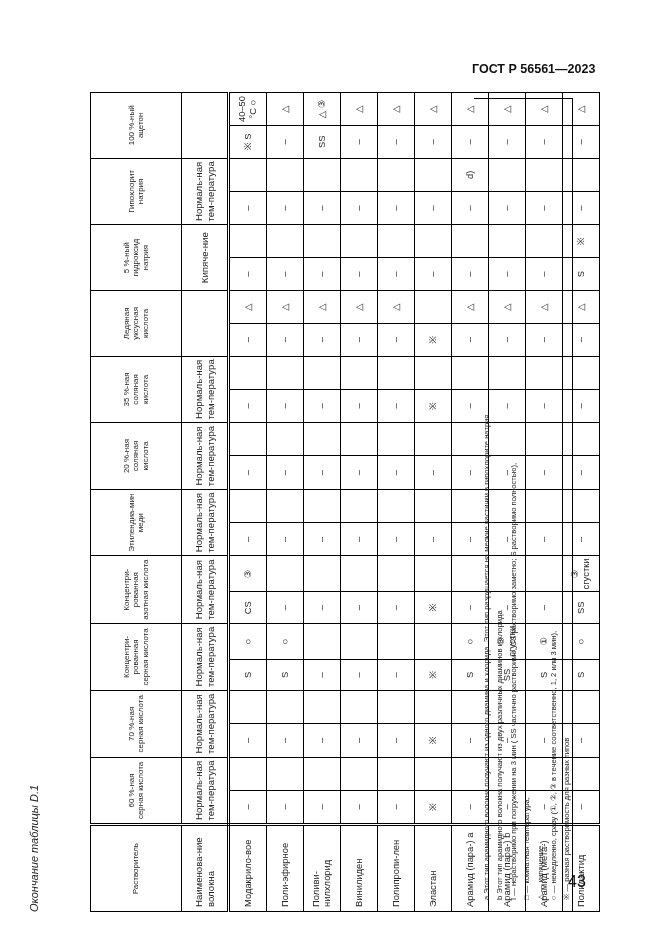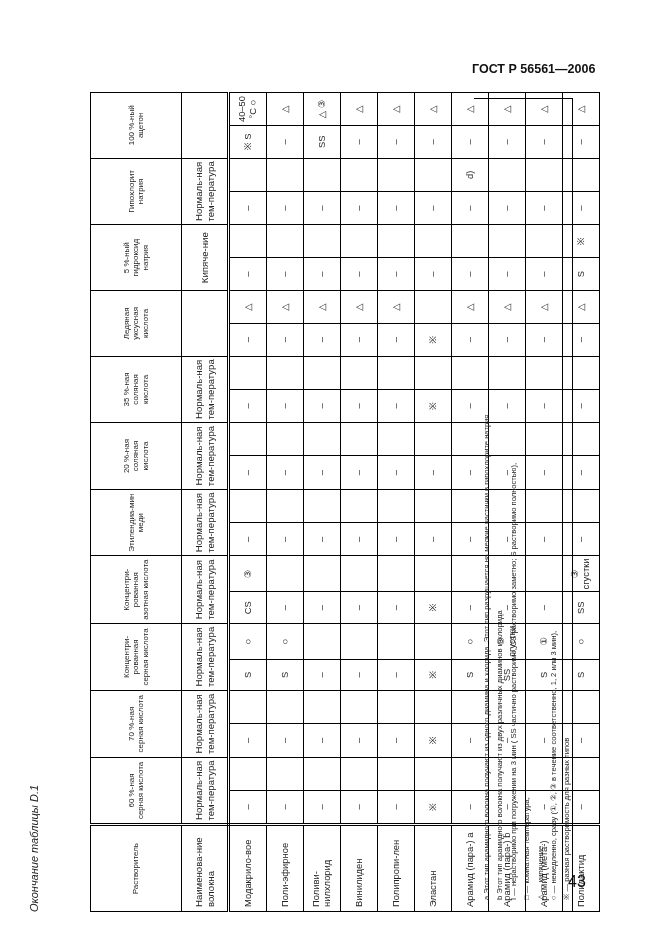--- a/index.html
+++ b/index.html
@@ -19,21 +19,21 @@
   table.t tr.row td { height:34px; font-size:9.4px; }
   table.t td.fiber { text-align:left; font-size:9.6px; padding-left:4px; }
   table.t th.first, table.t td.first { border-right:3px double #000; }
   .notes { position:absolute; left:12px; top:452px; width:800px; font-size:7.6px; line-height:13.4px; color:#222; }
   .notes-box { position:absolute; left:0; top:446px; width:812px; height:98px;
                border-left:1px solid #000; border-right:1px solid #000; border-bottom:1px solid #000; }
 </style>
 </head>
 <body>
 
-<div class="gost">ГОСТ Р 56561—2006</div>
+<div class="gost">ГОСТ Р 56561—2023</div>
 
 <div class="rot">
   <div class="caption">Окончание таблицы D.1</div>
   <table class="t" id="tbl">
     <colgroup id="cols"></colgroup>
     <thead>
       <tr id="hdr1">
         <th class="hd first" style="width:84px">Растворитель</th>
       <th class="hd" colspan="2" style="width: 64px;">60 %-ная серная кислота</th>
           <th class="hd" colspan="2" style="width: 64px;">70 %-ная серная кислота</th>

